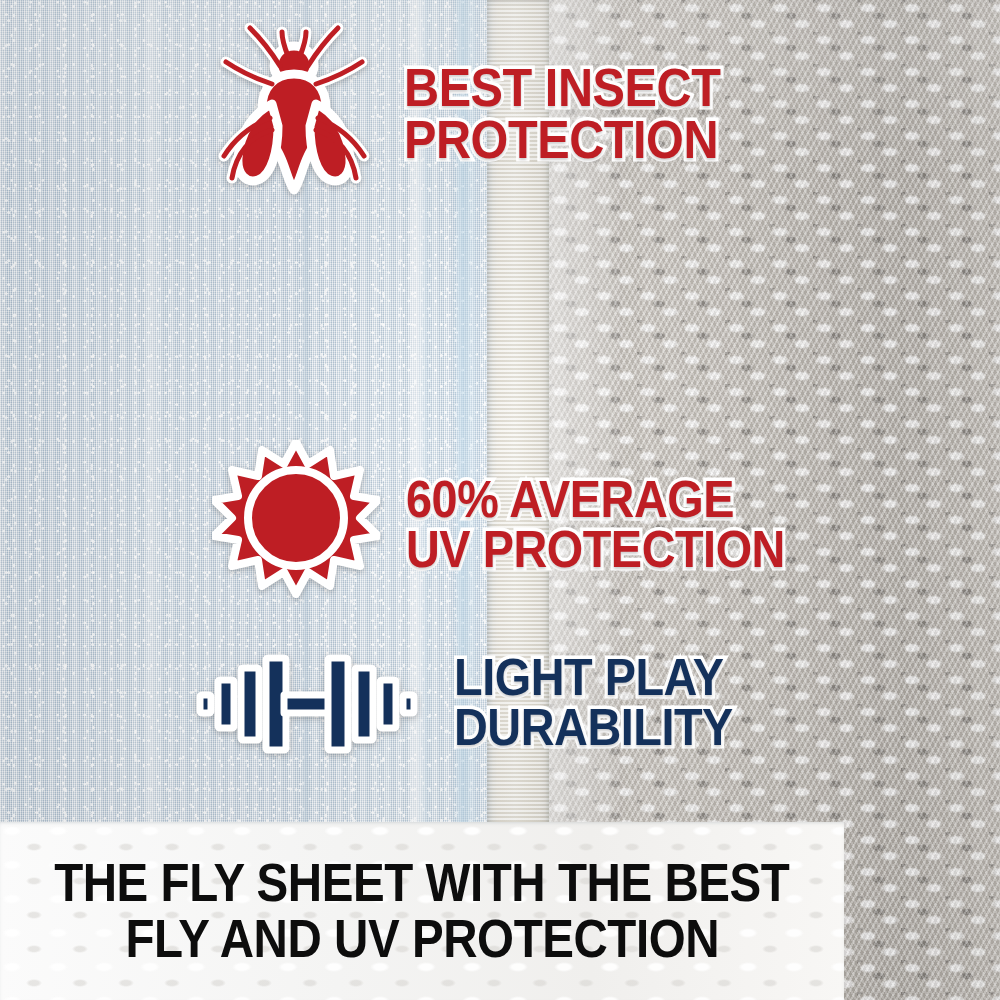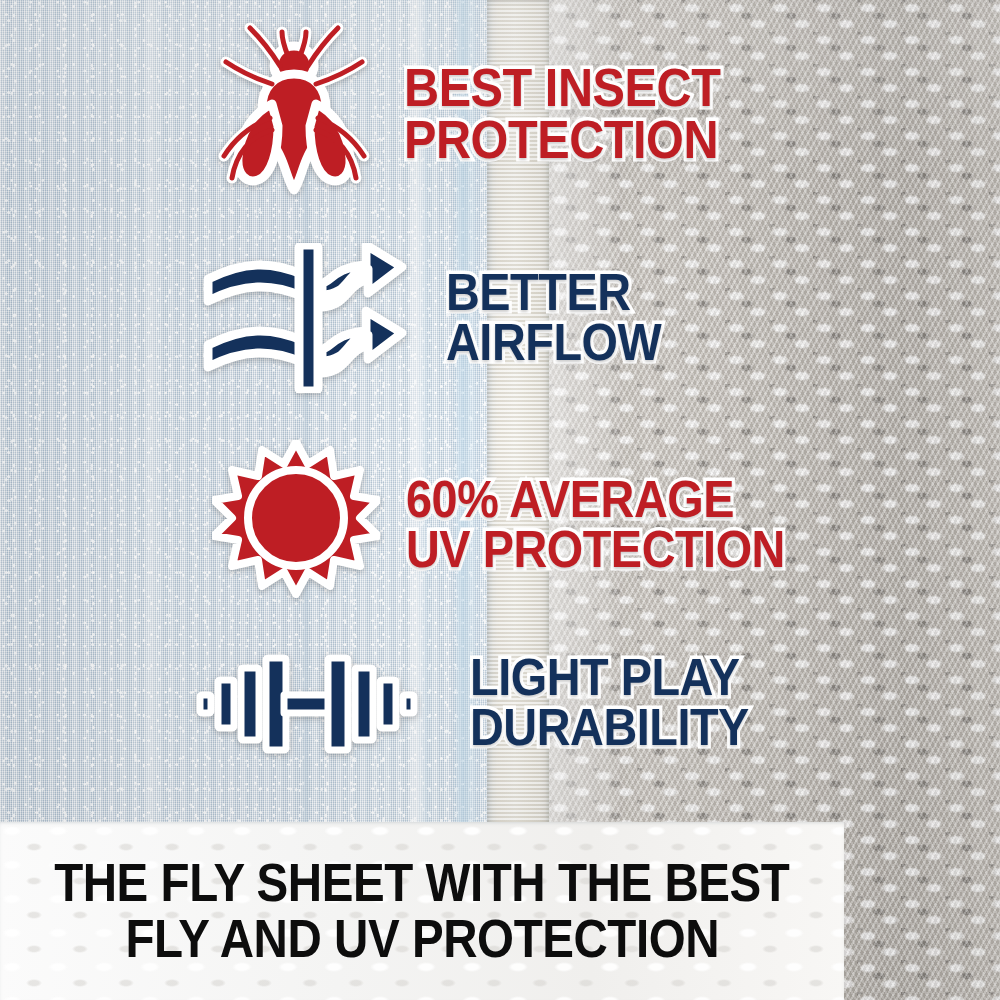--- a/index.html
+++ b/index.html
@@ -107,21 +107,21 @@
   .cap-navy{
     color:#14315B;
     -webkit-text-stroke:7px #ffffff;
     paint-order:stroke fill;
     text-shadow:0 2px 3px rgba(90,90,90,.30);
   }
 
   #row-insect  {left:210px; top:22px;  }
   #row-airflow {left:196px; top:243px; }
   #row-uv      {left:212px; top:440px; }
-  #row-durab   {left:196px; top:652px;gap:16px; }
+  #row-durab   {left:196px; top:652px; }
 
   #row-insect  .caption{font-size:54px; margin-left:26px; margin-top:2px;}
   #row-airflow .caption{font-size:52px; margin-left:32px; margin-top:0px;}
   #row-uv      .caption{font-size:52px; margin-left:26px; margin-top:2px;}
   #row-durab   .caption{font-size:52px; margin-left:36px; margin-top:-2px;}
 
   .drop{filter:drop-shadow(0 2px 3px rgba(80,80,80,.35));}
 
   
   .banner{
@@ -196,42 +196,20 @@
             <path d="M106 108 C128 114 142 132 146 156"></path>
             <path d="M78 34 C74 24 72 16 72 10"></path>
             <path d="M90 34 C94 24 96 16 96 10"></path>
           </g>
         </svg>
       </span>
       <span class="caption cap-red">BEST INSECT
 PROTECTION</span>
     </div>
 
-    <div class="row" id="row-airflow">
-      <span class="icon drop">
-        <svg width="218" height="150" viewBox="0 0 218 150" aria-hidden="true">
-          <g stroke="#ffffff" stroke-width="13" stroke-linecap="round" stroke-linejoin="round" fill="none">
-            <path d="M14 46 C48 30 74 30 104 42"></path>
-            <path d="M14 112 C48 96 74 96 104 108"></path>
-            <path d="M112 4 L112 146"></path>
-            <path d="M126 62 C150 62 150 36 176 34"></path>
-            <path d="M126 128 C150 128 150 102 176 100"></path>
-          </g>
-          <g fill="#14315B" stroke="#ffffff" stroke-width="9" stroke-linejoin="round">
-            <path d="M12 36 C48 18 76 18 108 32 L108 54 C76 40 48 40 12 58 Z"></path>
-            <path d="M12 102 C48 84 76 84 108 98 L108 120 C76 106 48 106 12 124 Z"></path>
-            <rect x="103" y="2" width="19" height="146" rx="3"></rect>
-            <path d="M126 52 C154 52 150 28 172 26 L172 50 L206 24 L170 2 L170 22 C138 24 134 40 126 40 Z"></path>
-            <path d="M126 118 C154 118 150 94 172 92 L172 116 L206 90 L170 68 L170 88 C138 90 134 106 126 106 Z"></path>
-          </g>
-        </svg>
-      </span>
-      <span class="caption cap-navy">BETTER
-AIRFLOW</span>
-    </div>
 
     <div class="row" id="row-uv">
       <span class="icon drop">
         <svg width="168" height="168" viewBox="0 0 168 168" aria-hidden="true">
           <g fill="#BE1E24" stroke="#ffffff" stroke-width="8" stroke-linejoin="round">
             <path d="M84 2 L96 24 L118 10 L122 36 L148 30 L142 56 L166 60 L148 78
                      L166 96 L142 100 L148 126 L122 120 L118 146 L96 132 L84 154
                      L72 132 L50 146 L46 120 L20 126 L26 100 L2 96 L20 78
                      L2 60 L26 56 L20 30 L46 36 L50 10 L72 24 Z"></path>
           </g>

